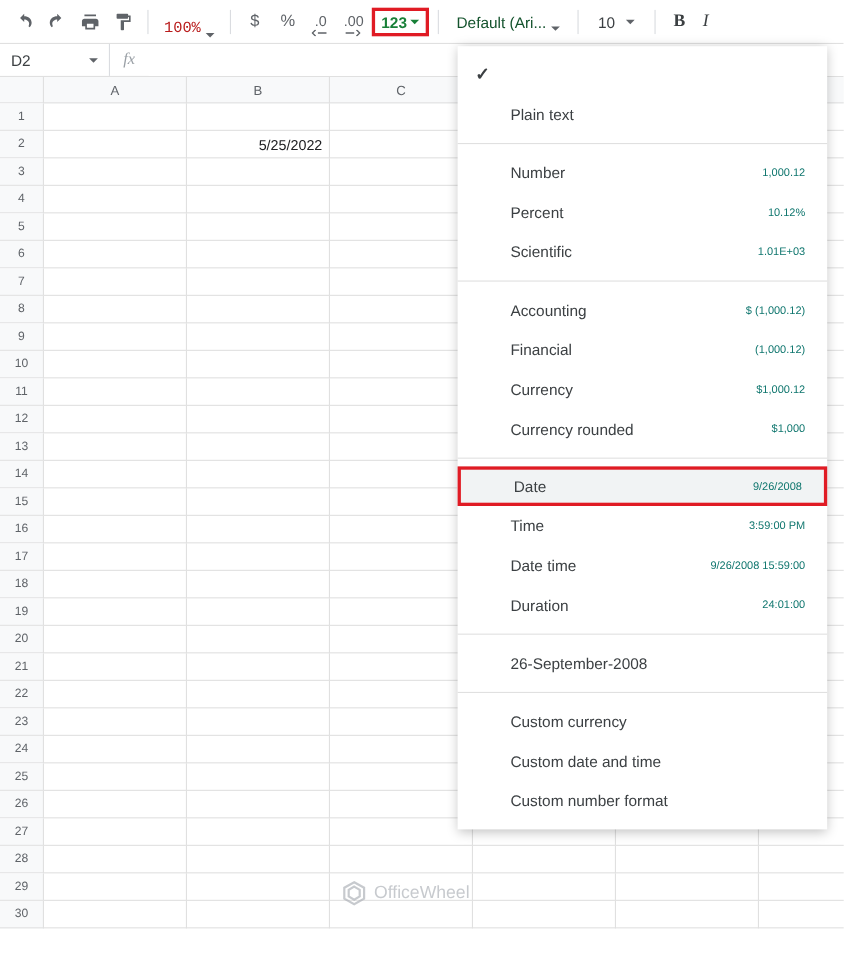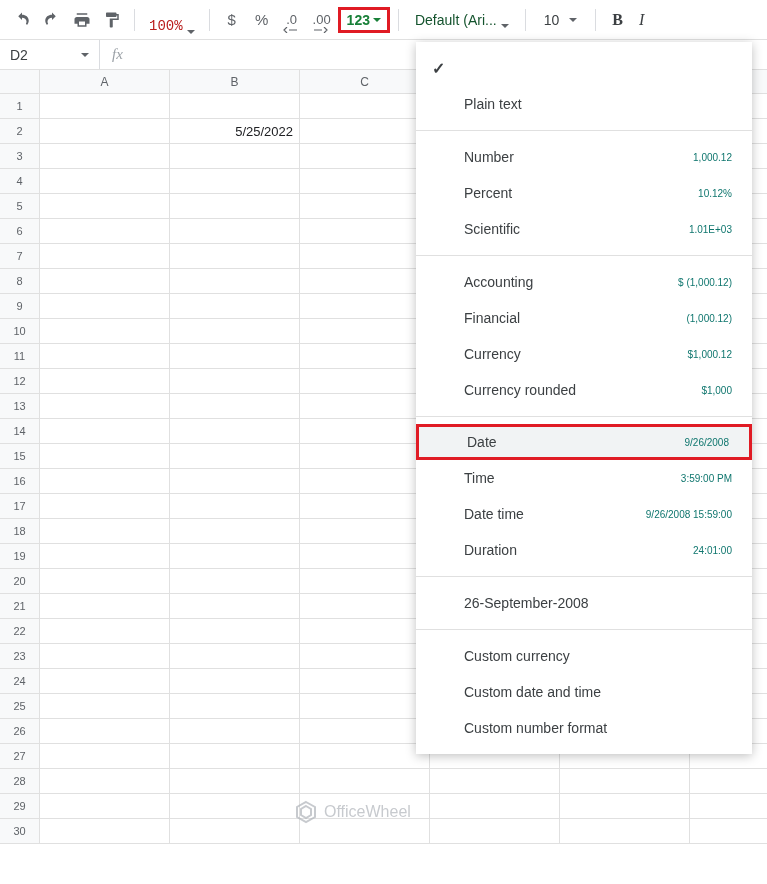--- a/index.html
+++ b/index.html
@@ -31,21 +31,21 @@
 .data-row { display: flex; }
 .cell { width: 130px; height: 25px; border-right: 1px solid #e0e0e0; border-bottom: 1px solid #e0e0e0; padding: 0 6px; display: flex; align-items: center; justify-content: flex-end; font-size: 13px; color: #202124; }
 .menu { position: absolute; top: 42px; left: 416px; width: 336px; background: #fff; box-shadow: 0 2px 10px rgba(0,0,0,0.25); padding: 8px 0; z-index: 10; font-size: 14px; color: #3c4043; }
 .menu-item { display: flex; align-items: center; height: 36px; padding: 0 20px 0 48px; cursor: pointer; position: relative; }
 .menu-item .check { position: absolute; left: 16px; font-size: 16px; font-weight: bold; }
 .menu-item .lbl { flex: 1; }
 .menu-item .ex { color: #0f766e; font-size: 10px; }
 .menu-sep { height: 1px; background: #e0e0e0; margin: 8px 0; }
 .menu-item.hl { border: 3px solid #e01b24; background: #f1f3f4; margin-top: -1px; }
 .menu-item.hl .lbl { font-weight: 500; }
-.watermark { position: absolute; left: 294px; top: 800px; color: #b0b4ba; font-size: 16px; display: flex; align-items: center; gap: 6px; z-index: 5; opacity: 0.7; pointer-events: none; }
+.watermark { position: absolute; left: 310px; top: 800px; color: #b0b4ba; font-size: 16px; display: flex; align-items: center; gap: 6px; z-index: 5; opacity: 0.7; pointer-events: none; }
 .watermark svg { width: 24px; height: 24px; stroke: #b0b4ba; fill: none; stroke-width: 2; }
 </style>
 </head>
 <body>
 
 <div class="toolbar">
   <div class="tb-btn">
       <svg viewBox="0 0 24 24">
         <path d="M12 5V2L7 7l5 5V9c3 0 6 2 6 5 0 1-.3 2-.8 3l1.5 1.5C20 17 21 15 21 13c0-5-4-8-9-8z"></path>
       </svg>

